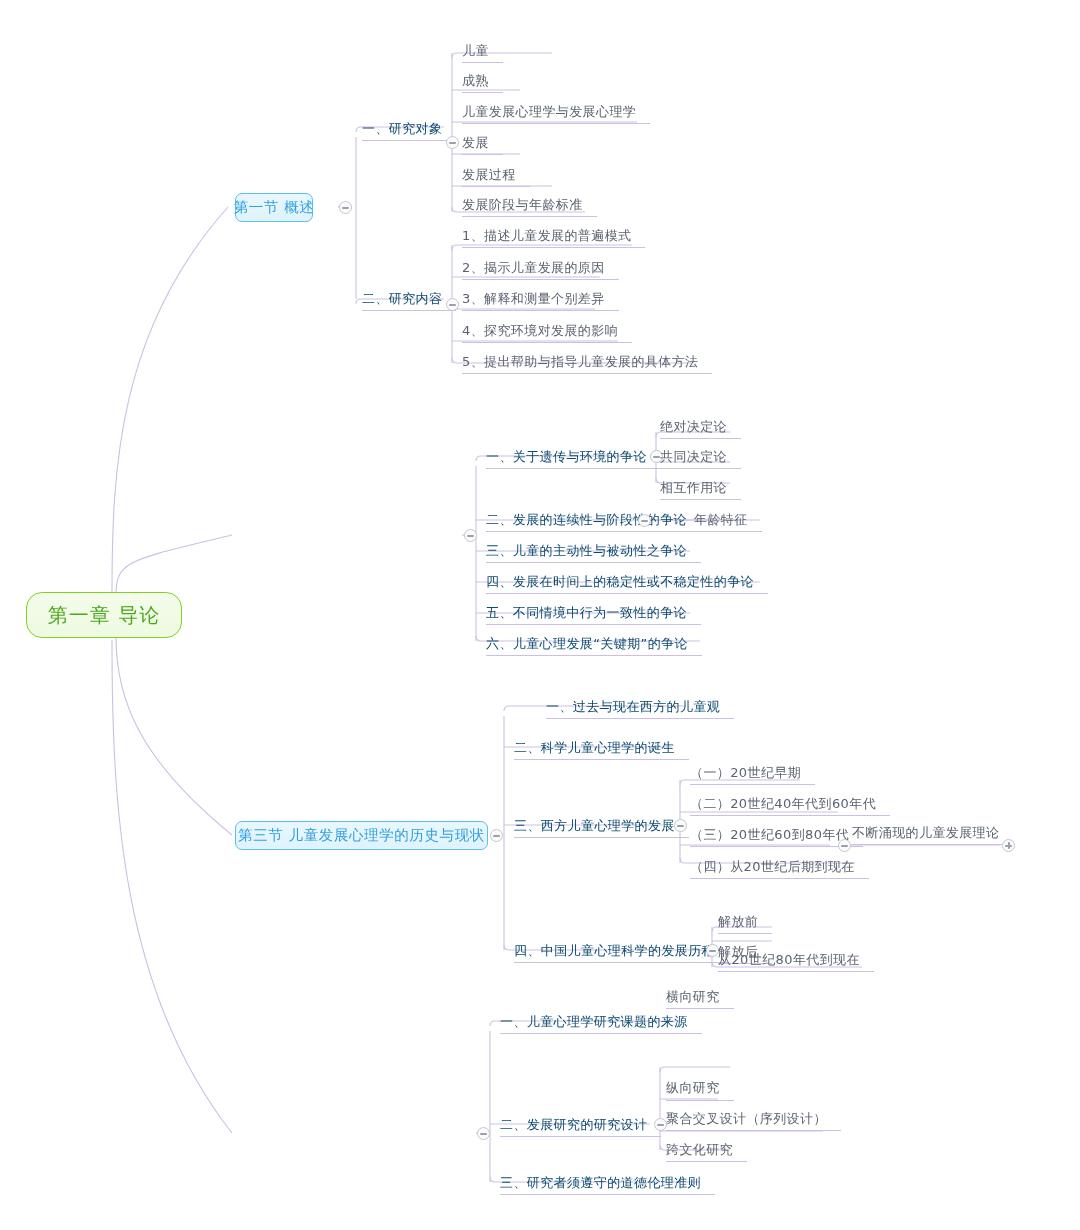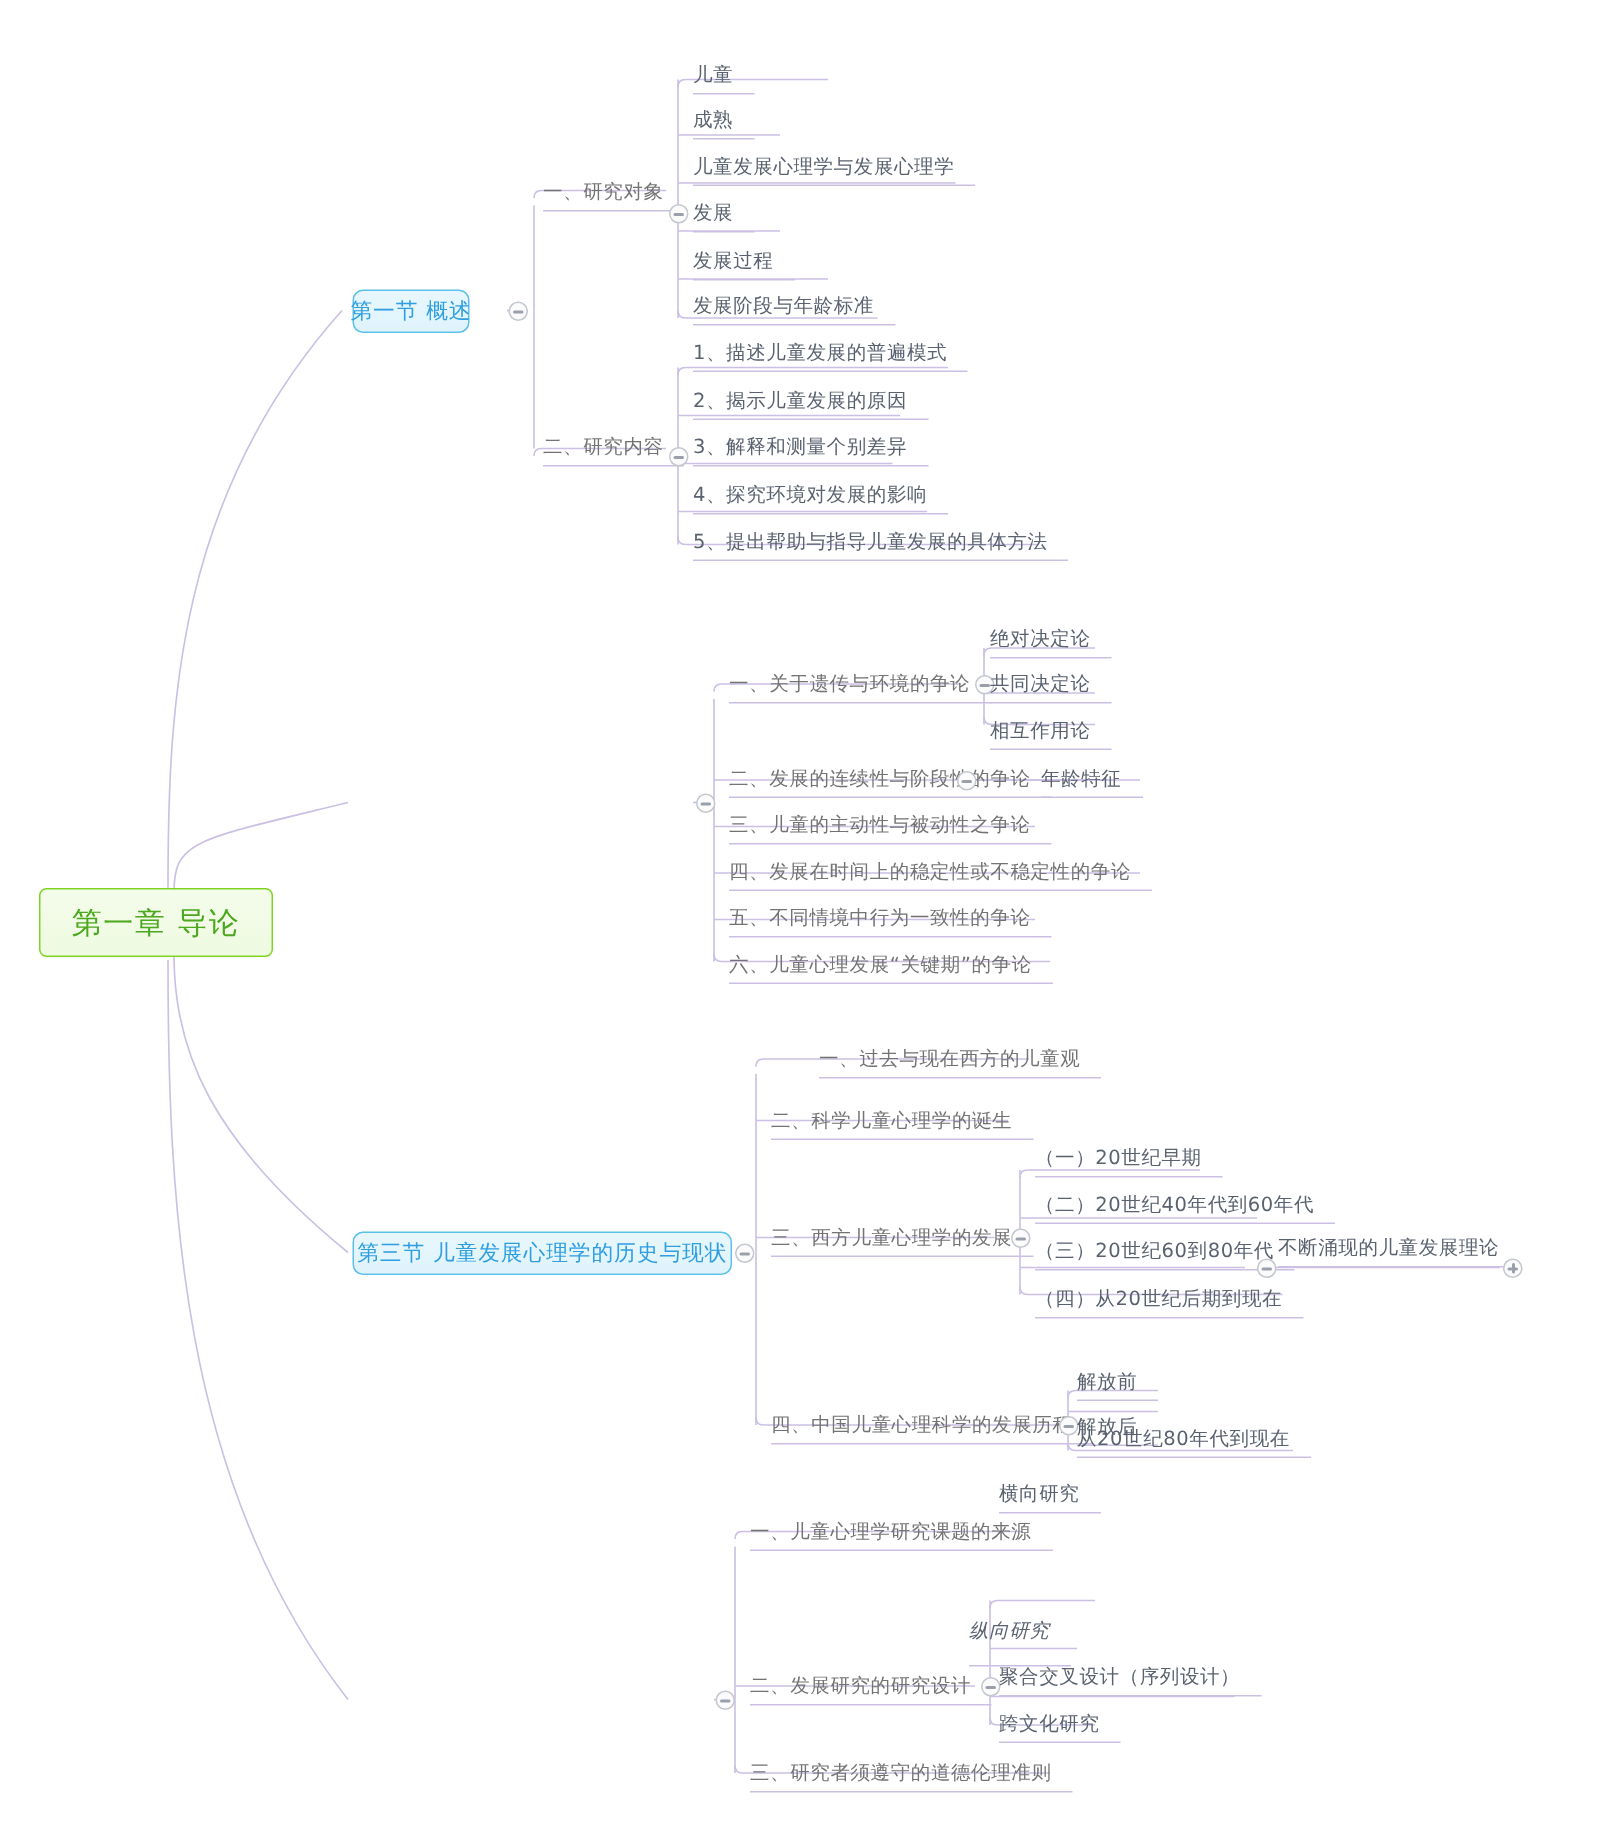--- a/index.html
+++ b/index.html
@@ -12,21 +12,21 @@
   }
   #canvas{position:absolute;left:0;top:0;width:1080px;height:1230px;}
   #edges{position:absolute;left:0;top:0;width:1080px;height:1230px;pointer-events:none;}
 
   
   .root-node{
     position:absolute;
     box-sizing:border-box;
     background:linear-gradient(180deg,#f4fcea 0%,#eefae1 100%);
     border:1.6px solid #7ed321;
-    border-radius:5px;
+    border-radius:16px;
     color:#4ca81e;
     font-size:20px;
     letter-spacing:1px;
     display:flex;align-items:center;justify-content:center;
     white-space:nowrap;
   }
 
   
   .sec-node{
     position:absolute;
@@ -44,21 +44,21 @@
 
   
   .tnode{
     position:absolute;
     white-space:nowrap;
     color:#565f6d;
     font-size:13px;
     letter-spacing:.4px;
     line-height:1;
   }
-  .tnode.lv2{color:#737373;}
+  .tnode.lv2{color:#0c4a6e;}
   .tnode.lv3{color:#5a6270;}
 
   
   .toggle{
     position:absolute;
     width:13px;height:13px;
     box-sizing:border-box;
     border:1px solid #c3c7ce;
     border-radius:50%;
     background:#fbfbfc;
@@ -248,19 +248,19 @@
   <div class="tnode lv3" style="left: 718px; top: 953px; border-bottom: 1.1px solid rgb(203, 192, 228); padding-bottom: 5px; padding-right: 14px;">从20世纪80年代到现在</div>
 
   <span class="toggle" style="left:477px;top:1127px;"></span>
 
   <div class="tnode lv2" style="left: 500px; top: 1015px; border-bottom: 1.1px solid rgb(203, 192, 228); padding-bottom: 5px; padding-right: 14px;">一、儿童心理学研究课题的来源</div>
 
   <div class="tnode lv2" style="left: 500px; top: 1118px; border-bottom: 1.1px solid rgb(203, 192, 228); padding-bottom: 5px; padding-right: 14px;">二、发展研究的研究设计</div>
   <span class="toggle" style="left:654px;top:1118px;"></span>
 
   <div class="tnode lv3" style="left: 666px; top: 990px; border-bottom: 1.1px solid rgb(203, 192, 228); padding-bottom: 5px; padding-right: 14px;">横向研究</div>
-  <div class="tnode lv3" style="left: 646px; top: 1081px; border-bottom: 1.1px solid rgb(203, 192, 228); padding-bottom: 16px; padding-right: 14px; font-style: italic;">纵向研究</div>
+  <div class="tnode lv3" style="left: 666px; top: 1081px; border-bottom: 1.1px solid rgb(203, 192, 228); padding-bottom: 6px; padding-right: 14px;">纵向研究</div>
   <div class="tnode lv3" style="left: 666px; top: 1112px; border-bottom: 1.1px solid rgb(203, 192, 228); padding-bottom: 5px; padding-right: 14px;">聚合交叉设计（序列设计）</div>
   <div class="tnode lv3" style="left: 666px; top: 1143px; border-bottom: 1.1px solid rgb(203, 192, 228); padding-bottom: 5px; padding-right: 14px;">跨文化研究</div>
 
   <div class="tnode lv2" style="left: 500px; top: 1176px; border-bottom: 1.1px solid rgb(203, 192, 228); padding-bottom: 5px; padding-right: 14px;">三、研究者须遵守的道德伦理准则</div>
 
 </div>
 
 </body></html>

